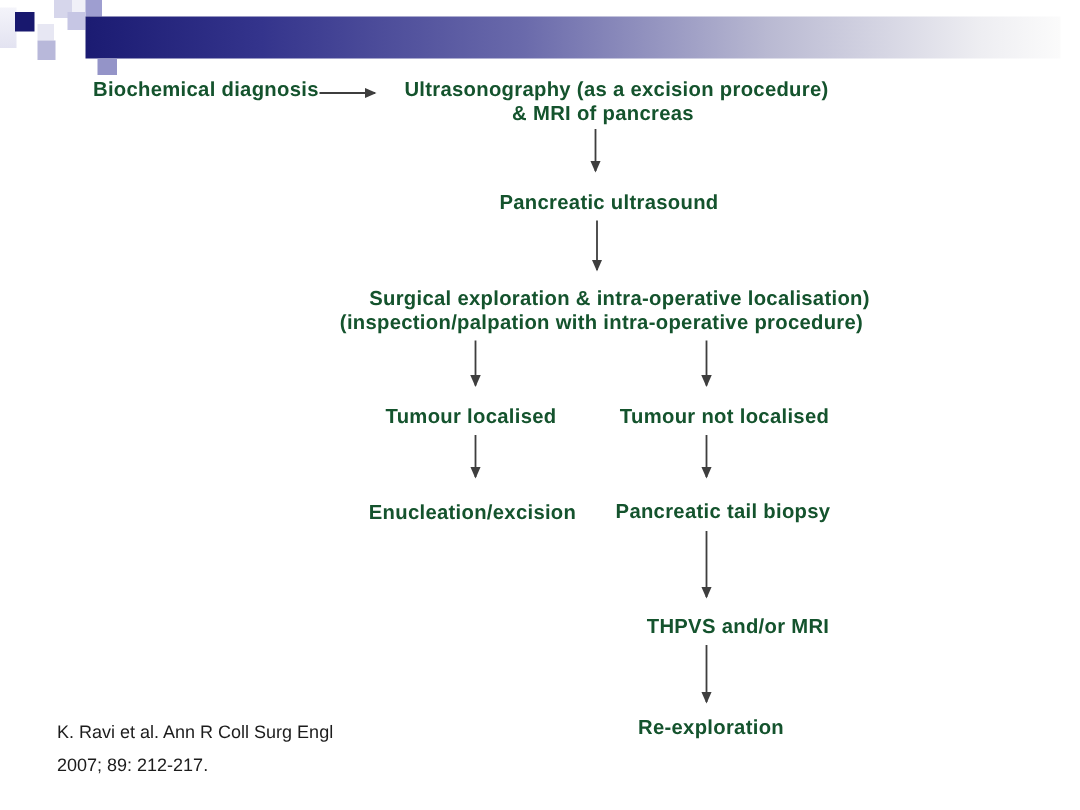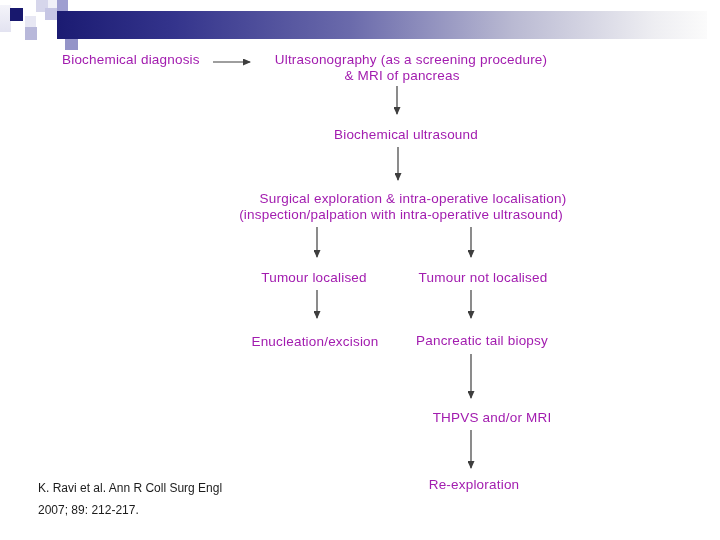--- a/index.html
+++ b/index.html
@@ -29,25 +29,26 @@
   .sq-g { left: 25px; top: 16px; width: 11px; height: 11px; background: #e7e7f3; }
   .sq-h { left: 25px; top: 27px; width: 12px; height: 13px; background: #b8b8da; }
   .sq-i { left: 65px; top: 39px; width: 13px; height: 11px; background: #9494c8; }
 
   
   .flowchart { position: absolute; left: 0; top: 0; width: 720px; height: 540px; }
   .fc-arrows { position: absolute; left: 0; top: 0; width: 720px; height: 540px; }
   .fc-node {
     position: absolute;
     white-space: nowrap;
-    color: #a21caf;
+    color: #14532d;
     font-size: 13.5px;
     letter-spacing: 0.2px;
     transform: translateX(-50%);
     line-height: 15px;
+    font-weight: bold;
   }
   .fc-node.left-anchored { transform: none; }
 
   
   .citation {
     position: absolute;
     left: 38px;
     top: 477px;
     color: #1c1c1c;
     font-size: 12px;
@@ -89,29 +90,29 @@
         <line x1="471" y1="227" x2="471" y2="257" marker-end="url(#ah)"></line>
         <line x1="317" y1="290" x2="317" y2="318" marker-end="url(#ah)"></line>
         <line x1="471" y1="290" x2="471" y2="318" marker-end="url(#ah)"></line>
         <line x1="471" y1="354" x2="471" y2="398" marker-end="url(#ah)"></line>
         <line x1="471" y1="430" x2="471" y2="468" marker-end="url(#ah)"></line>
       </g>
     </svg>
 
     <div class="fc-node left-anchored" style="left:62px;  top:52px;">Biochemical diagnosis</div>
 
-    <div class="fc-node" style="left:411px; top:52px;">Ultrasonography (as a screening procedure)</div>
+    <div class="fc-node" style="left:411px; top:52px;">Ultrasonography (as a excision procedure)</div>
 
     <div class="fc-node" style="left:402px; top:68px;">&amp; MRI of pancreas</div>
 
-    <div class="fc-node" style="left:406px; top:127px;">Biochemical ultrasound</div>
+    <div class="fc-node" style="left:406px; top:127px;">Pancreatic ultrasound</div>
 
     <div class="fc-node" style="left:399px; top:191px;margin-left:14px;">Surgical exploration &amp; intra-operative localisation)</div>
 
-    <div class="fc-node" style="left:401px; top:207px;">(inspection/palpation with intra-operative ultrasound)</div>
+    <div class="fc-node" style="left:401px; top:207px;">(inspection/palpation with intra-operative procedure)</div>
 
     <div class="fc-node" style="left:314px; top:270px;">Tumour localised</div>
 
     <div class="fc-node" style="left:483px; top:270px;">Tumour not localised</div>
 
     <div class="fc-node" style="left:315px; top:334px;">Enucleation/excision</div>
 
     <div class="fc-node" style="left:482px; top:333px;">Pancreatic tail biopsy</div>
 
     <div class="fc-node" style="left:452px; top:410px;margin-left:40px;">THPVS and/or MRI</div>

